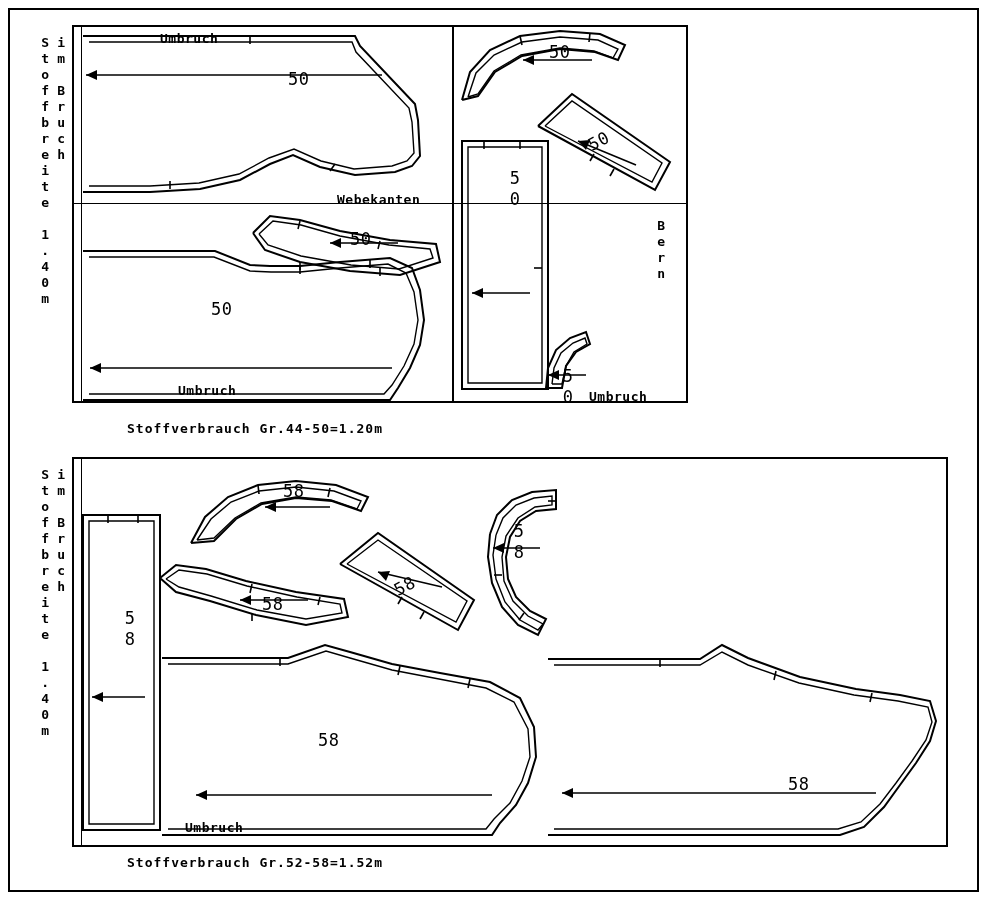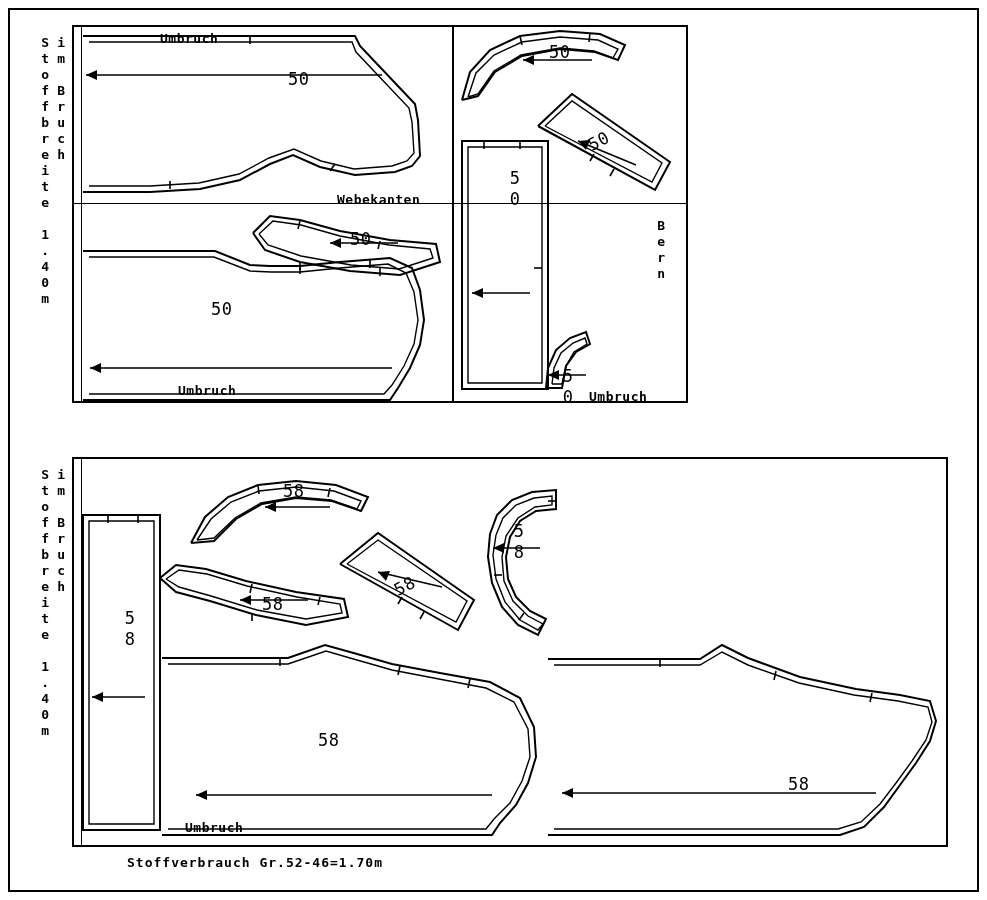--- a/index.html
+++ b/index.html
@@ -148,20 +148,21 @@
       <polygon class="arrh" points="472,293 483,288 483,298"></polygon>
 
       <path class="pc" d="M546,388 L548,368 L556,350 L570,338 L586,332 L590,344
                           L576,352 L566,366 L562,388 L546,388"></path>
       <path class="pc-in" d="M552,384 L554,368 L561,353 L573,343 L585,338 L587,344
                           L574,352 L566,366 L562,384 L552,384"></path>
       <line class="arrw" x1="548" y1="375" x2="586" y2="375"></line>
       <polygon class="arrh" points="548,375 559,370 559,380"></polygon>
     </svg>
 
+    <div class="txt cap" style="left:127px; top:421px;">Stoffverbrauch Gr.44-50=1.20m</div>
   </div>
 
   <div class="blk" style="left:0;top:445px;width:987px;height:455px;">
 
     <div class="bx" style="left:72px; top:12px; width:876px; height:390px;"></div>
 
     <div class="bx-thin" style="left:81px; top:14px; width:0; height:386px; border-width:0 0 0 1px;"></div>
 
     <div class="vtxt lbl" style="left:38px; top:22px;">Stoffbreite 1.40m</div>
     <div class="vtxt lbl" style="left:54px; top:22px;">im Bruch</div>
@@ -241,15 +242,15 @@
       <path class="pc-in" d="M554,220 L700,220 L722,207 L748,220 L799,238 L854,250
                           L898,256 L928,262 L932,277 L926,295 L912,316 L896,338
                           L880,359 L861,377 L838,384 L554,384"></path>
       <line class="notch" x1="776" y1="226" x2="774" y2="235"></line>
       <line class="notch" x1="872" y1="248" x2="870" y2="257"></line>
       <line class="notch" x1="660" y1="214" x2="660" y2="222"></line>
       <line class="arrw" x1="562" y1="348" x2="876" y2="348"></line>
       <polygon class="arrh" points="562,348 573,343 573,353"></polygon>
     </svg>
 
-    <div class="txt cap" style="left:127px; top:410px;">Stoffverbrauch Gr.52-46=1.70m</div>
+    <div class="txt cap" style="left:127px; top:410px;">Stoffverbrauch Gr.52-58=1.52m</div>
   </div>
 </div>
 
 </body></html>

